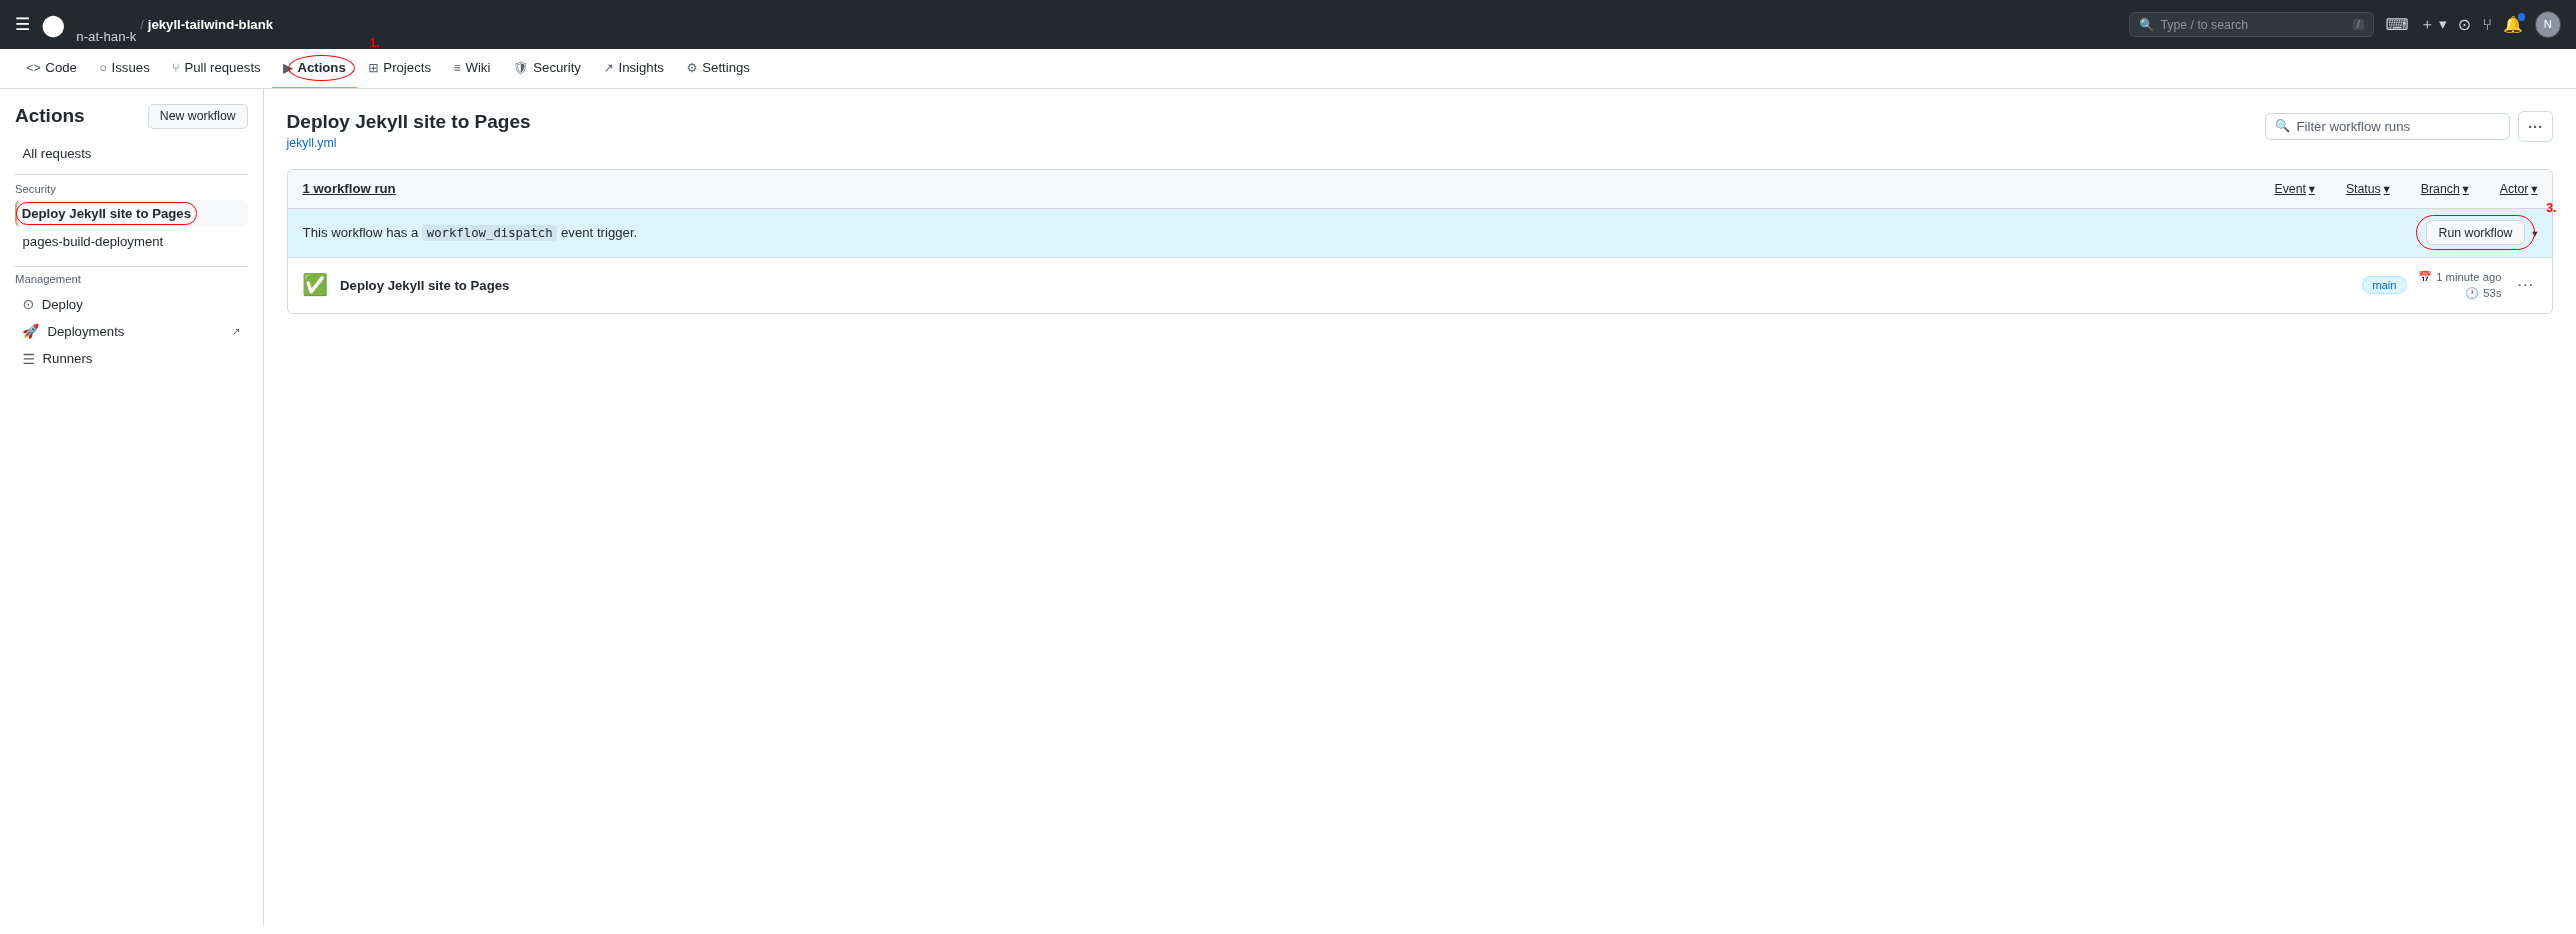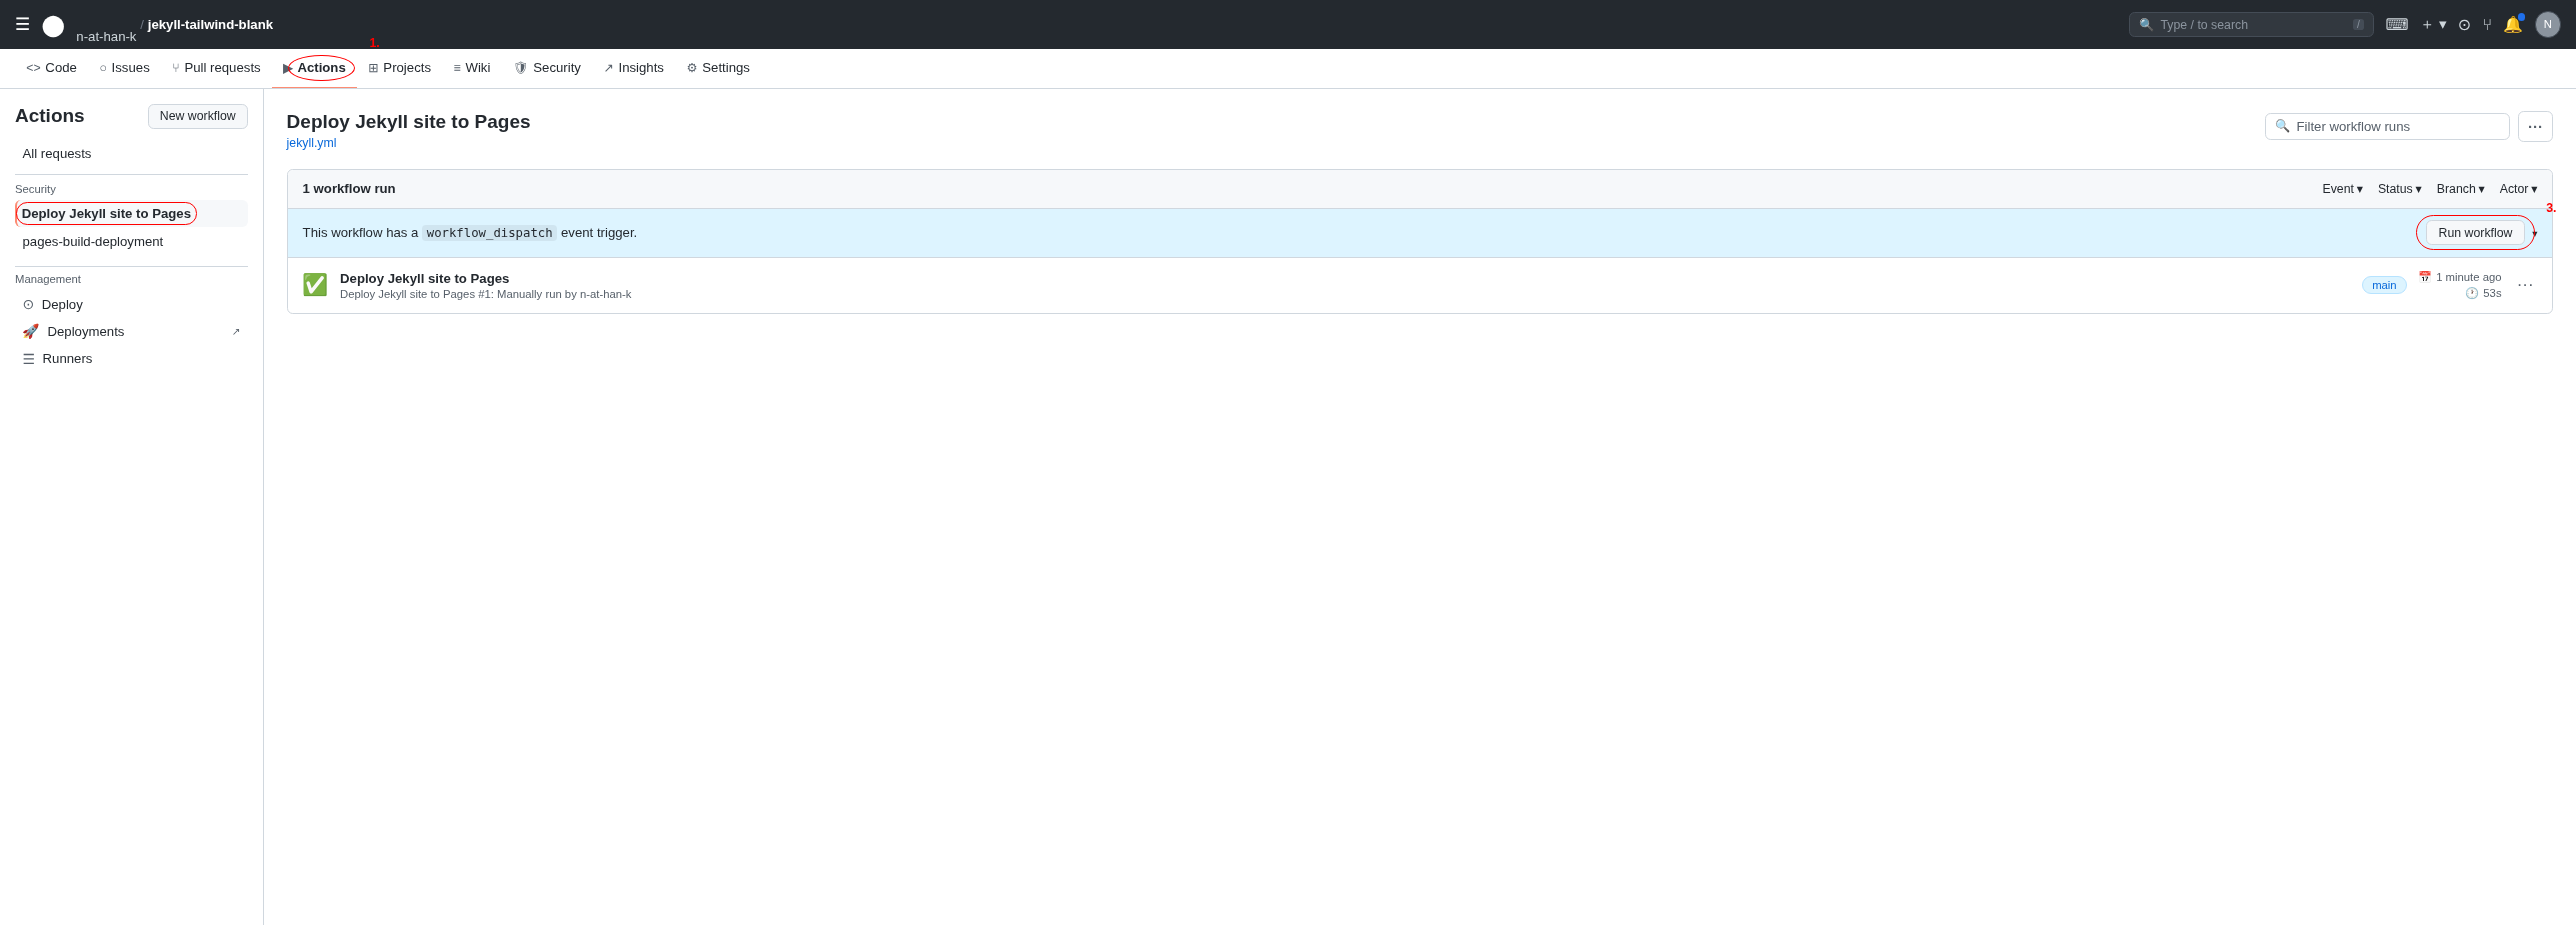--- a/index.html
+++ b/index.html
@@ -151,23 +151,23 @@
         <div style="display:flex;align-items:center;border:0.9px solid #d0d7de;border-radius:5.7px;padding:4.7px 9.4px;font-size:13.2px;color:#57606a;gap:5.7px;width:245px;cursor:text;">
           <span style="font-size:12.3px;">🔍</span>
           <span style="color:#57606a;text-align:right;">Filter workflow runs</span>
         </div>
         <button style="border:0.9px solid #d0d7de;background:#fff;border-radius:5.7px;padding:5.7px 9.4px;cursor:pointer;font-size:15px;color:#57606a;font-weight:700;">···</button>
       </div>
     </div>
 
     <div style="border:0.9px solid #d0d7de;border-radius:5.7px;">
 
-      <div style="display:flex;align-items:center;justify-content:space-between;padding:11.3px 15px;border-bottom:0.9px solid #d0d7de;background:#f6f8fa;border-radius:5.7px 5.7px 0 0;">
+      <div style="display:flex;align-items:center;justify-content:space-between;padding:11.3px 15px;border-bottom:0.9px solid #d0d7de;background:#f6f8fa;border-radius:5.7px 5.7px 0 0;text-decoration:underline;">
         <span style="font-size:13.2px;font-weight:600;">1 workflow run</span>
-        <div style="display:flex;align-items:center;gap:15px;margin-left:8px;">
+        <div style="display:flex;align-items:center;gap:31px;margin-left:8px;">
           <button style="font-size:12.3px;color:#24292f;cursor:pointer;background:none;border:none;padding:0;display:flex;align-items:center;gap:2.8px;">
             <span>Event</span>
             <span>▾</span>
           </button>
           <button style="font-size:12.3px;color:#24292f;cursor:pointer;background:none;border:none;padding:0;display:flex;align-items:center;gap:2.8px;">
             <span>Status</span>
             <span>▾</span>
           </button>
           <button style="font-size:12.3px;color:#24292f;cursor:pointer;background:none;border:none;padding:0;display:flex;align-items:center;gap:2.8px;">
             <span>Branch</span>
@@ -188,21 +188,20 @@
           <button style="border:0.9px solid #d0d7de;background:#f6f8fa;border-radius:5.7px;padding:4.7px 11.3px;font-size:12.3px;cursor:pointer;color:#24292f;display:inline-flex;align-items:center;gap:3.8px;font-weight:500;" class="circled-btn">Run workflow</button>
           <span style="font-size:10.4px;margin-left:3.8px;">▾</span>
           <span style="position:absolute;top:-19px;right:-19px;color:red;font-size:12.3px;font-weight:700;">3.</span>
         </div>
       </div>
 
       <div style="display:flex;align-items:center;padding:13.2px 15px;gap:11.3px;">
         <span style="font-size:21px;color:#1a7f37;flex-shrink:0;">✅</span>
         <div style="flex:1;">
           <div style="font-weight:600;font-size:13.2px;color:#24292f;cursor:pointer;">Deploy Jekyll site to Pages</div>
-          <div style="font-size:11.3px;color:#57606a;margin-top:1.9px;">Deploy Jekyll site to Pages #1: Manually run by n-at-han-k</div>
         </div>
         <span style="background:#ddf4ff;color:#0969da;border:0.9px solid #b6e3ff;border-radius:942px;padding:1.9px 9.4px;font-size:11.3px;font-weight:500;cursor:pointer;">main</span>
         <div style="display:flex;flex-direction:column;align-items:flex-end;gap:2.8px;font-size:11.3px;color:#57606a;">
           <div style="display:flex;align-items:center;gap:3.8px;">
             <span>📅</span>
             <span>1 minute ago</span>
           </div>
           <div style="display:flex;align-items:center;gap:3.8px;">
             <span>🕐</span>
             <span>53s</span>

